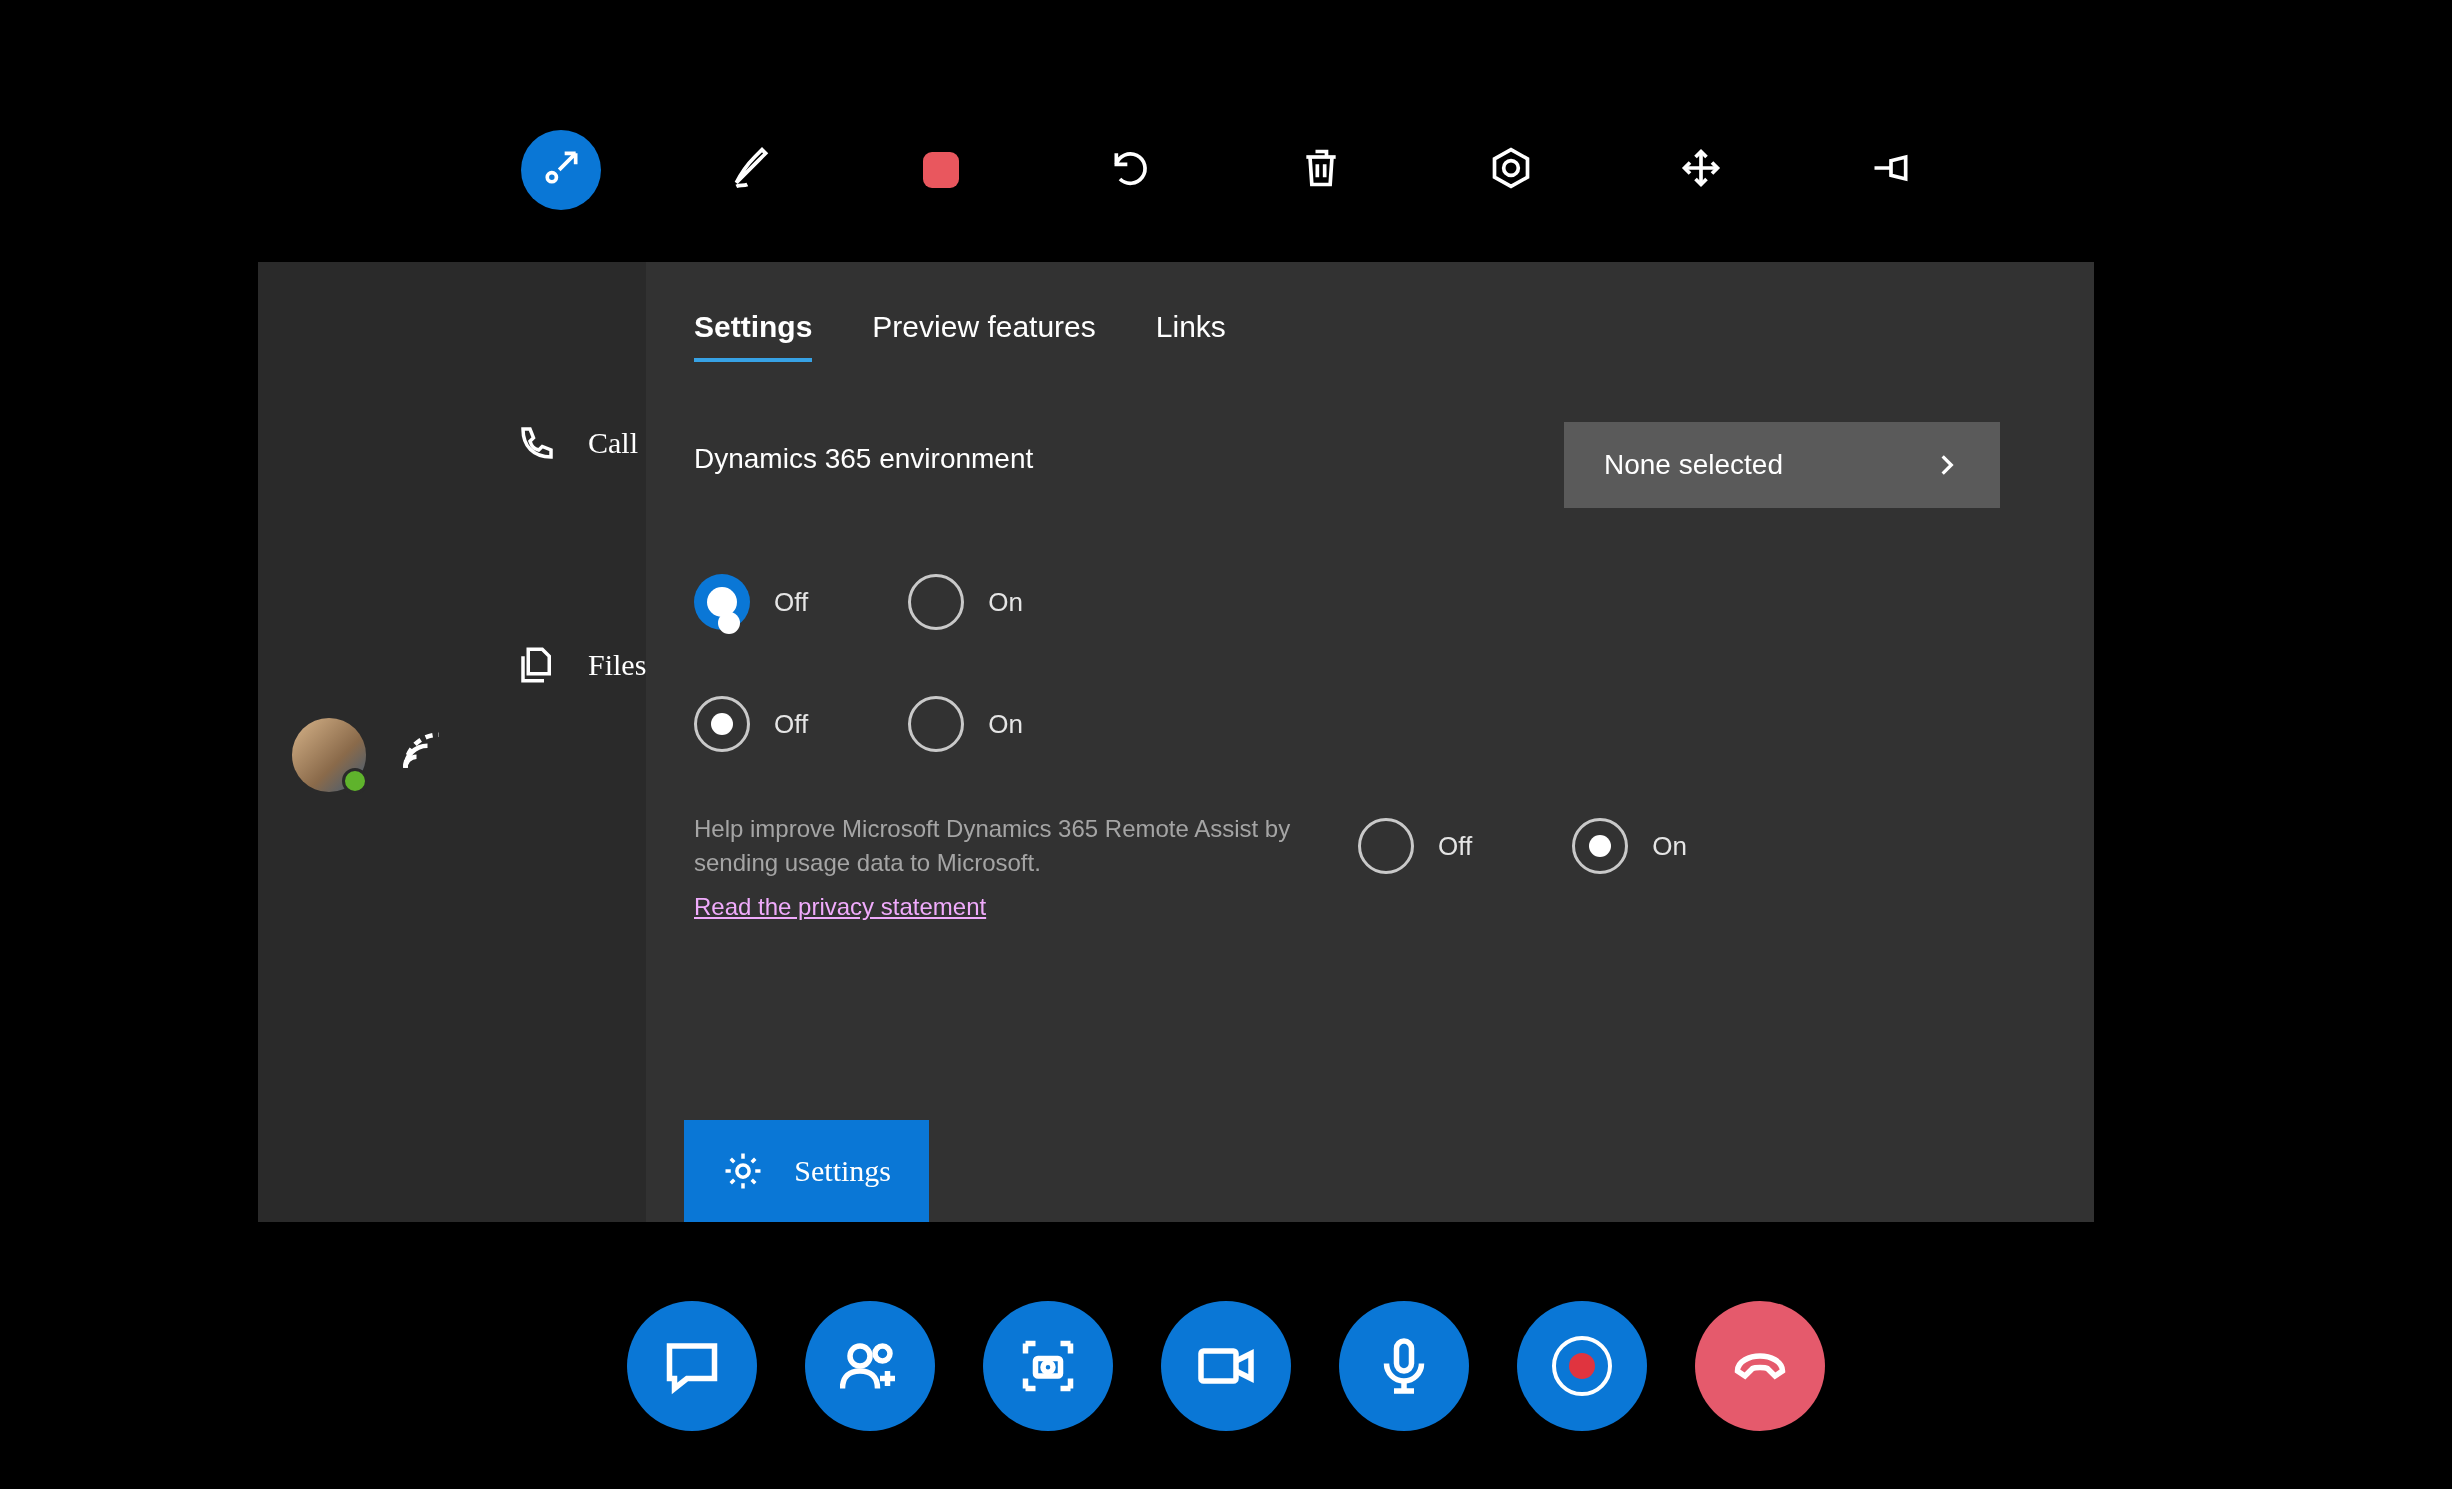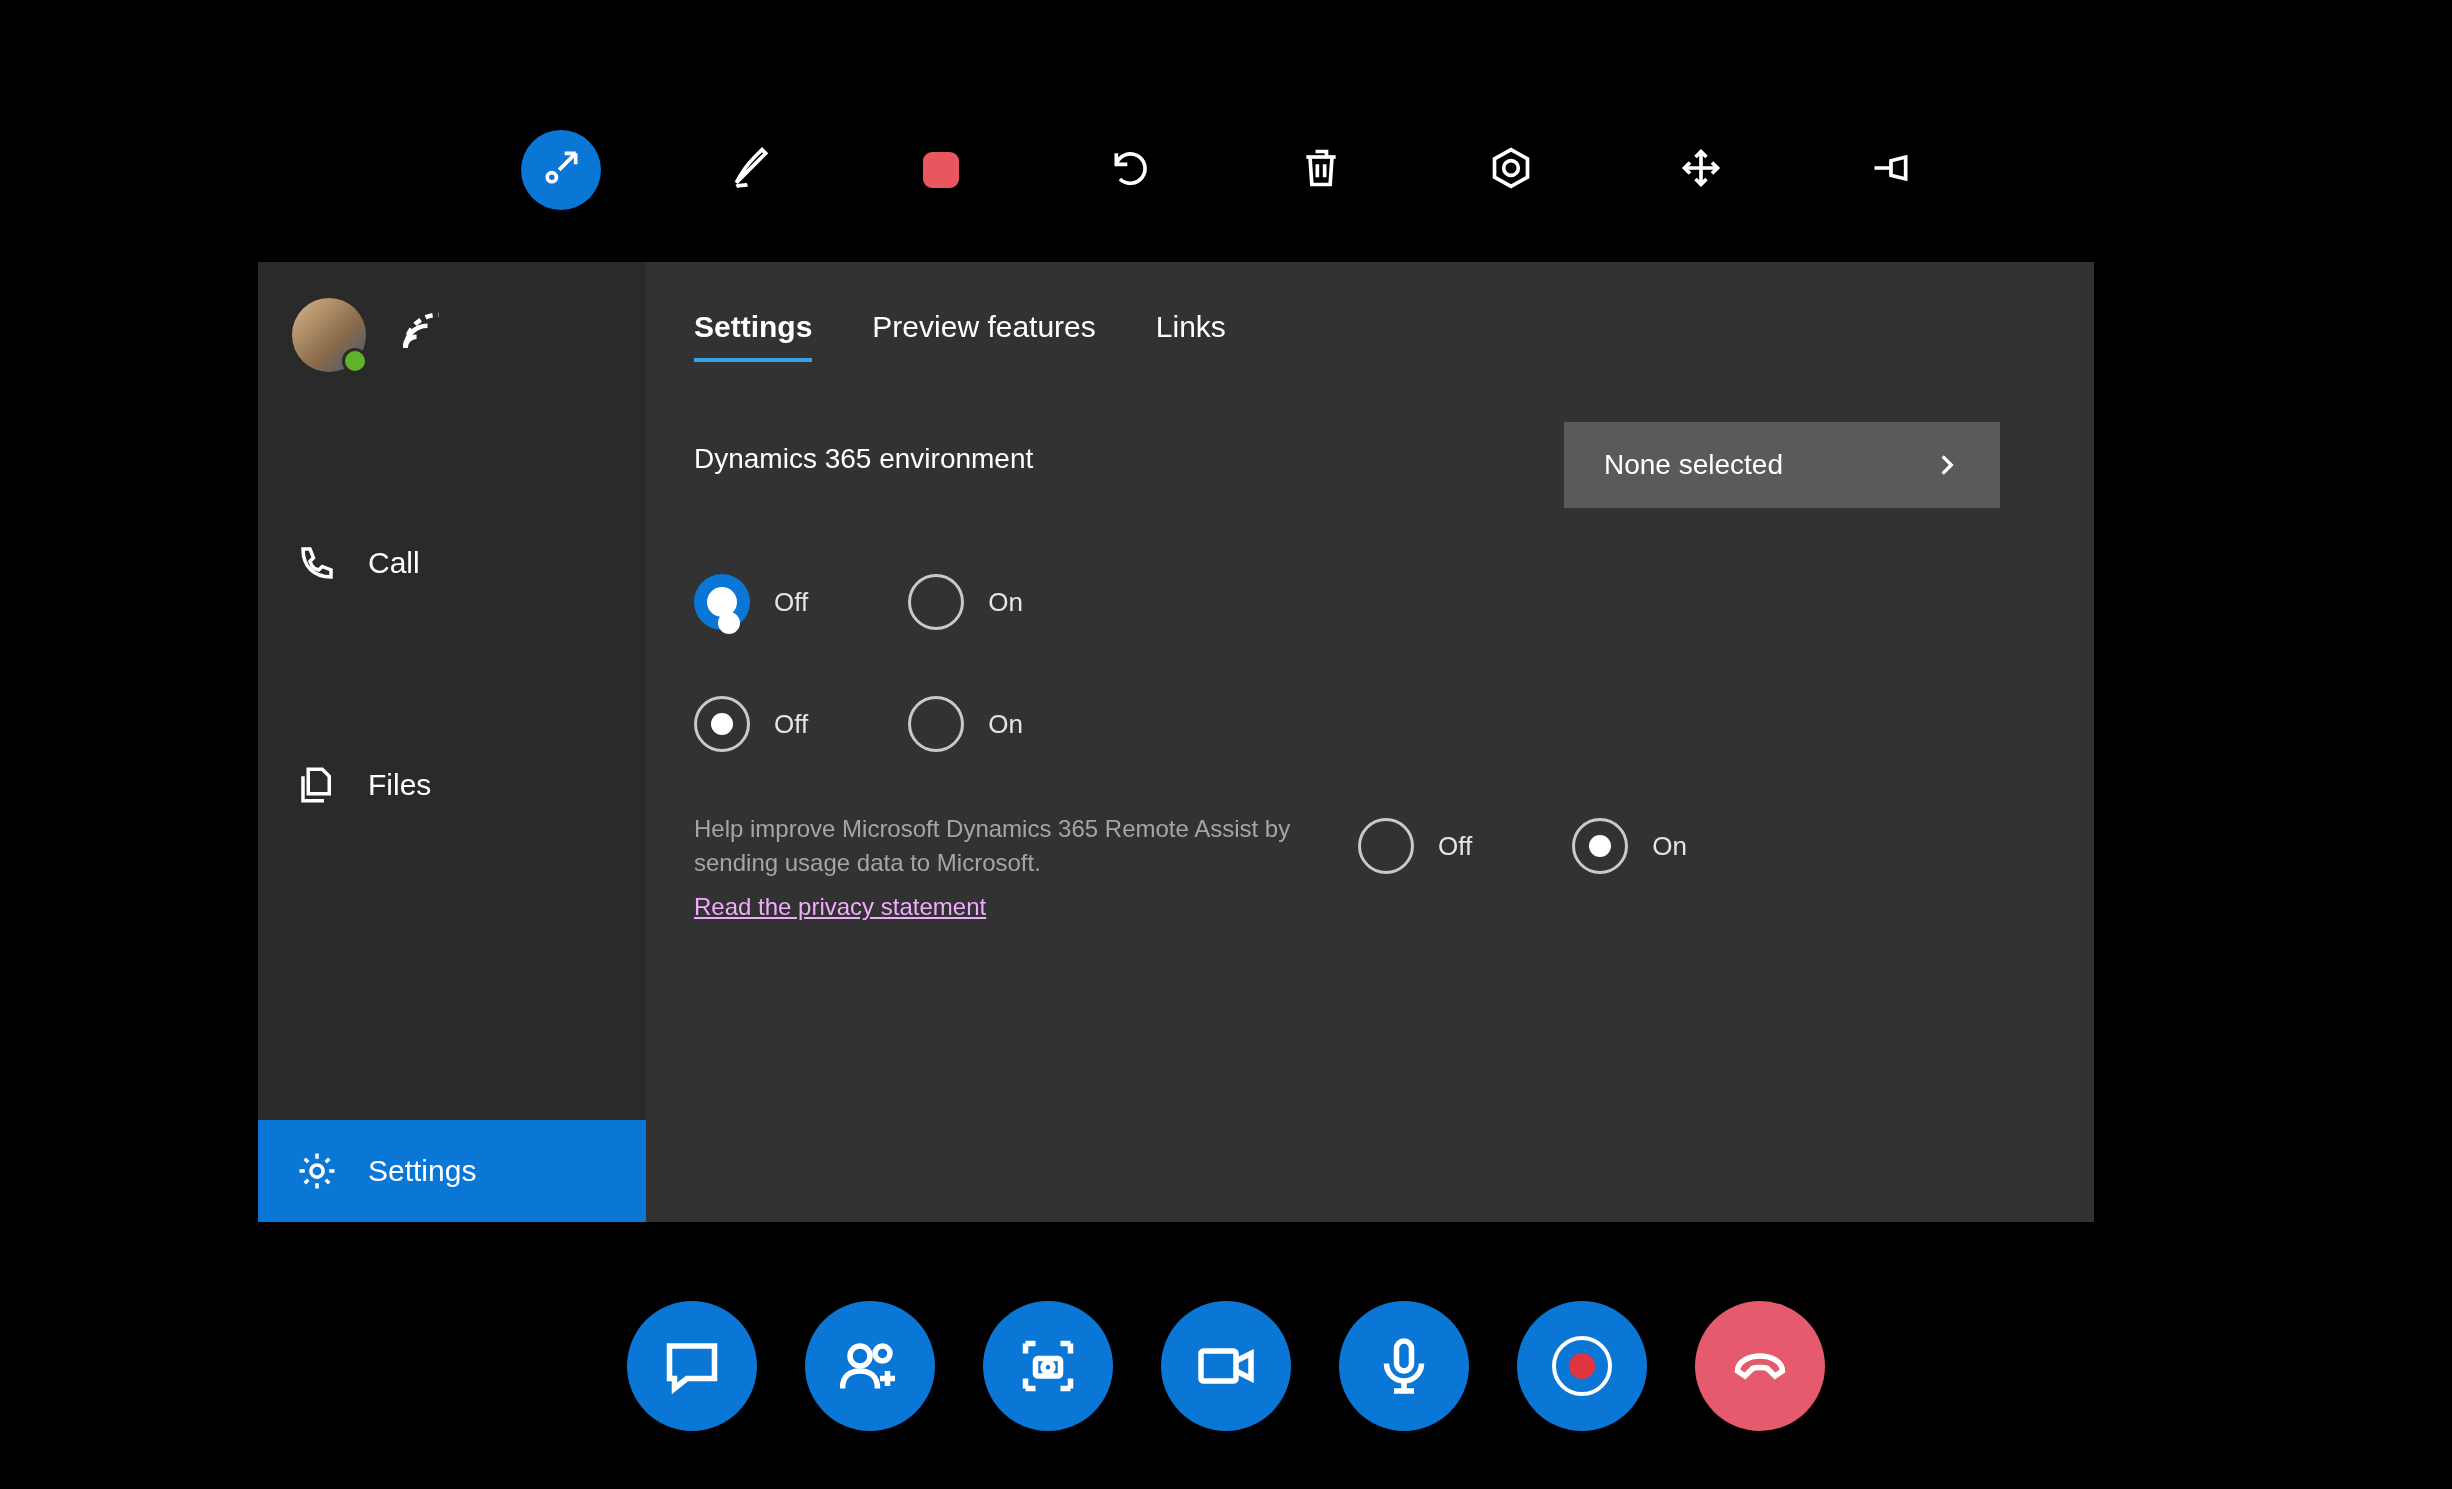--- a/index.html
+++ b/index.html
@@ -42,22 +42,23 @@
     height: 960px;
     background: #323232;
     display: flex;
   }
 
   
   .sidebar {
     width: 388px;
     background: #2a2a2a;
     display: flex;
-    flex-direction: column;
+    flex-direction: row;
     position: relative;
+    font-family: Liberation Serif, serif;
   }
   .profile-row {
     display: flex;
     align-items: center;
     gap: 34px;
     padding: 36px 34px 10px 34px;
   }
   .avatar {
     width: 74px; height: 74px; border-radius: 50%;
     background: linear-gradient(135deg, #d7b48a 0%, #8a6a4a 60%, #3a5a7a 100%);

